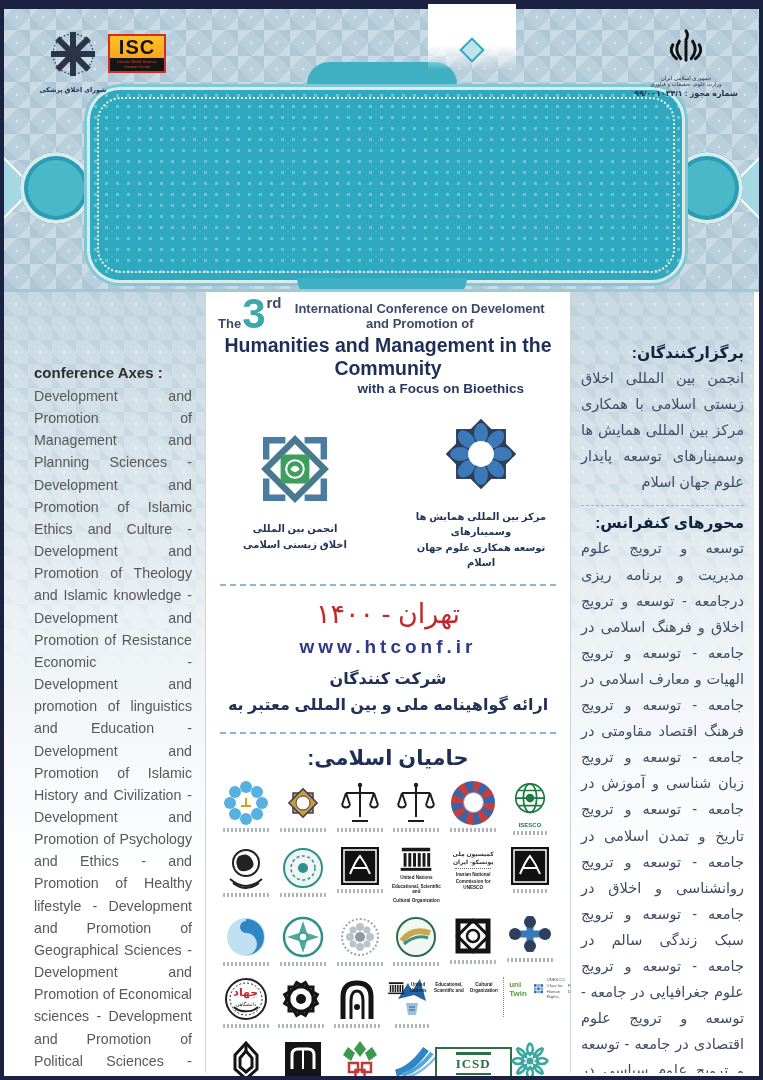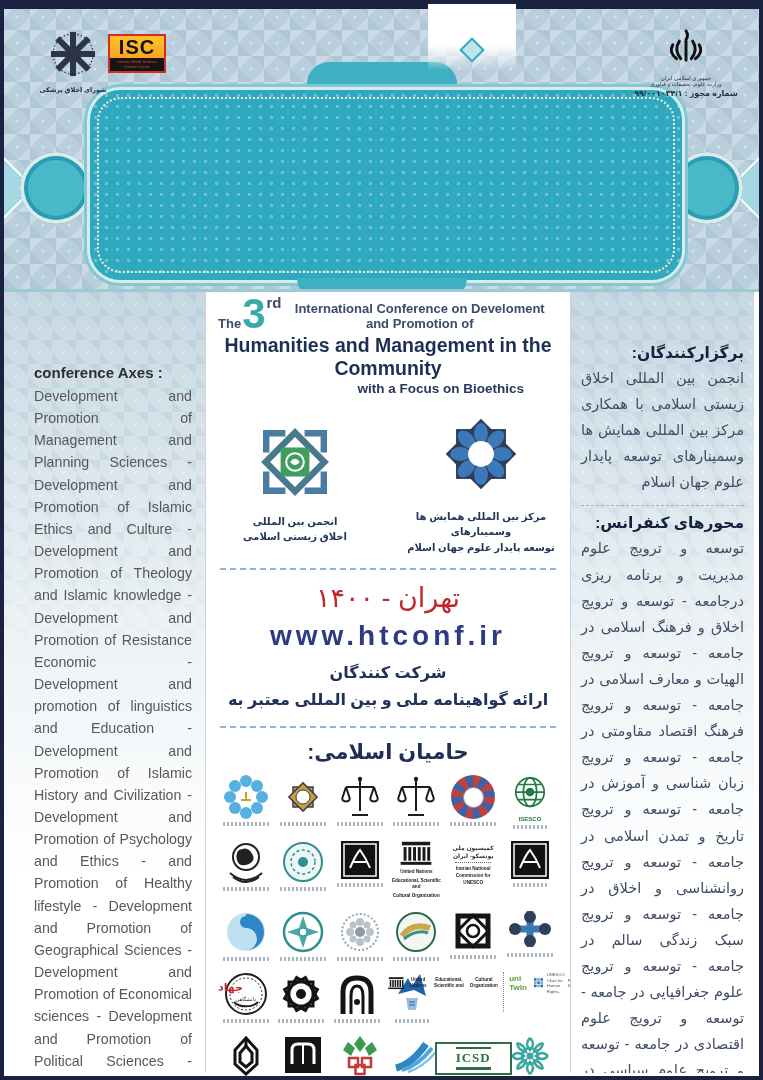--- a/index.html
+++ b/index.html
@@ -66,37 +66,37 @@
   .erow1{display:flex;align-items:flex-end;justify-content:center;font-size:13px;font-weight:bold;color:#3c4a6b;}
   .erow1 .num{font-size:42px;line-height:.78;color:#3aa9a9;font-weight:bold;margin:0 1px;}
   .erow1 .ord{font-size:15px;align-self:flex-start;margin-top:-4px;}
   .emain{font-size:19.5px;font-weight:bold;margin-top:3px;color:#1e2f56;}
   .esub{font-size:13.5px;font-weight:bold;text-align:right;padding-right:34px;margin-top:1px;color:#27375e;}
   .orgrow{display:flex;justify-content:center;gap:34px;margin-top:15px;align-items:center;}
   .org{width:152px;text-align:center;}
   .orgcap{font-size:10px;font-weight:bold;color:#22365a;line-height:1.55;margin-top:8px;}
   .cdash{border-top:2px dashed #8fb3d9;margin:13px 2px 0;}
   .venue{font-size:27px;font-weight:normal;color:#c1272d;text-align:center;margin-top:12px;}
-  .website{font-size:28px;font-weight:bold;color:#2d3a85;letter-spacing:4px;text-align:center;margin-top:6px;}
+  .website{font-size:19px;font-weight:bold;color:#2d3a85;letter-spacing:4px;text-align:center;margin-top:6px;}
   .cert{font-size:16px;font-weight:bold;color:#203258;text-align:center;line-height:1.65;margin-top:8px;}
   .stitle{font-size:21px;font-weight:bold;color:#1e2f56;text-align:center;margin-top:12px;}
   .srow{display:flex;justify-content:space-between;align-items:flex-start;margin-top:11px;}
   .sp{width:56px;display:flex;flex-direction:column;align-items:center;gap:3px;position:relative;}
   .sp.wide{width:118px;}
   .cap{width:46px;height:4px;background:repeating-linear-gradient(90deg,#8e99a4 0 2px,transparent 2px 4px);opacity:.75;border-radius:1px;}
   .cap.s{width:34px;}
   .tlabel{font-size:6px;font-weight:bold;}
   .green{color:#1e7a45;}
   .rb{width:44px;height:44px;border-radius:50%;background:repeating-conic-gradient(#c04040 0 22.5deg,#3b63a8 22.5deg 45deg);display:flex;align-items:center;justify-content:center;}
   .rb-i{width:21px;height:21px;border-radius:50%;background:#fff;border:1px solid #8898b8;}
   .uline{font-size:4.6px;font-weight:bold;color:#222;line-height:1.3;text-align:center;}
   .uir{display:flex;flex-direction:column;align-items:center;gap:1px;padding-top:4px;}
   .uir .fa{font-size:6px;color:#333;font-weight:bold;}
   .uir .sepdots{width:36px;border-top:1px dotted #666;margin:2px 0;}
-  .jh1{position:absolute;top:9px;left:0;width:100%;color:#c1272d;font-weight:bold;font-size:11px;}
+  .jh1{position:absolute;top:9px;left:0;width:100%;text-align:center;color:#c1272d;font-weight:bold;font-size:11px;}
   .jh2{position:absolute;top:24px;left:0;width:100%;text-align:center;color:#222;font-size:5px;}
   .uw{display:flex;align-items:flex-start;gap:5px;}
   .uw-div{width:0;border-left:1px dotted #888;height:40px;}
   .uw-l,.uw-r{display:flex;flex-direction:row;align-items:center;gap:3px;}
   .ut{font-size:8px;font-weight:bold;color:#5a9e32;}
   .usub{font-size:4.2px;color:#555;line-height:1.35;text-align:left;}
   .icsd{border:2px solid #2d6e46;background:#fff;padding:2px 19px;text-align:center;margin-top:8px;}
   .icsd-bar{height:2.5px;background:#2d6e46;margin:1px 0;}
   .icsd-t{font-weight:bold;color:#2d6e46;font-size:13px;letter-spacing:1px;font-family:"Liberation Serif","DejaVu Serif",serif;}
 </style>
@@ -210,21 +210,21 @@
               <ellipse cx="50" cy="26" rx="8" ry="12" transform="rotate(135 50 50)"></ellipse>
               <ellipse cx="50" cy="26" rx="8" ry="12" transform="rotate(180 50 50)"></ellipse>
               <ellipse cx="50" cy="26" rx="8" ry="12" transform="rotate(225 50 50)"></ellipse>
               <ellipse cx="50" cy="26" rx="8" ry="12" transform="rotate(270 50 50)"></ellipse>
               <ellipse cx="50" cy="26" rx="8" ry="12" transform="rotate(315 50 50)"></ellipse>
             </g>
             <circle cx="50" cy="50" r="15" fill="#fff"></circle>
           </svg>
           <div class="orgcap" dir="rtl">
             <div>مرکز بین المللی همایش ها وسمینارهای</div>
-            <div>توسعه پایدار علوم جهان اسلام</div>
+            <div>توسعه همکاری علوم جهان اسلام</div>
           </div>
         </div>
       </div>
 
       <div class="cdash"></div>
 
       <div class="venue" dir="rtl">تهران - ۱۴۰۰</div>
       <div class="website">www.htconf.ir</div>
       <div class="cert" dir="rtl">
         <div>شرکت کنندگان</div>

